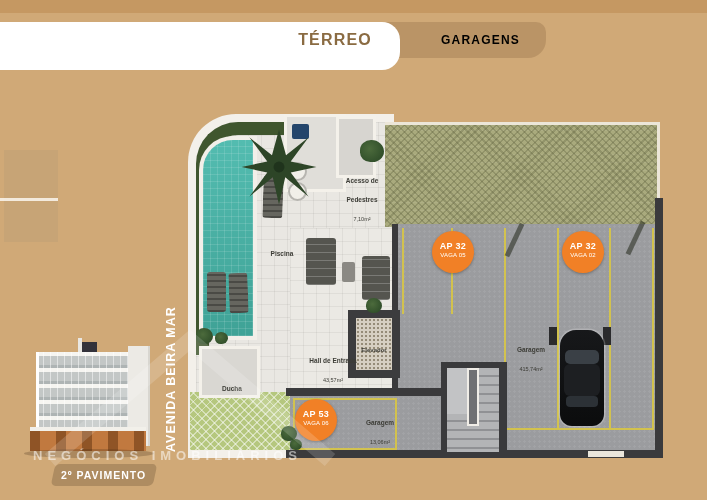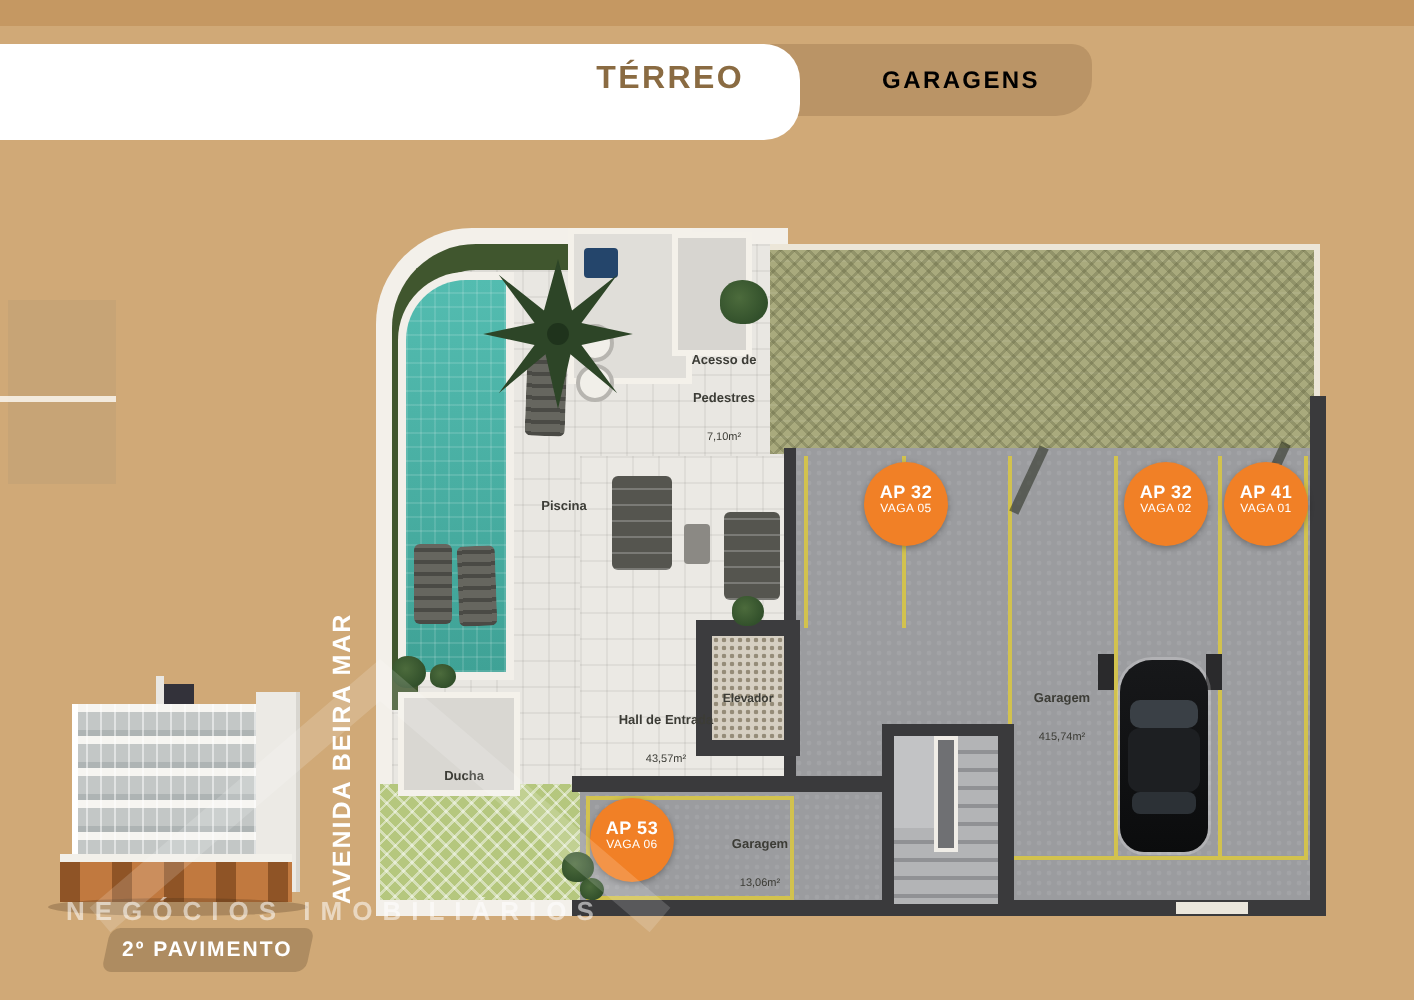--- a/index.html
+++ b/index.html
@@ -158,24 +158,20 @@
   </div>
 
   <div class="spot" style="left:406px;top:231px;margin-left:26px;">
     <span class="ap">AP 32</span>
     <span class="vaga">VAGA 05</span>
   </div>
   <div class="spot" style="left:562px;top:231px;">
     <span class="ap">AP 32</span>
     <span class="vaga">VAGA 02</span>
   </div>
-  <div class="spot" style="left:612px;top:231px;">
-    <span class="ap">AP 41</span>
-    <span class="vaga">VAGA 01</span>
-  </div>
   <div class="spot" style="left:295px;top:399px;">
     <span class="ap">AP 53</span>
     <span class="vaga">VAGA 06</span>
   </div>
 
   <div class="t" style="left:258px;top:241px;width:48px;z-index:13;">
     <span class="roomlabel">Piscina</span>
   </div>
   <div class="t" style="left:210px;top:376px;width:44px;z-index:13;">
     <span class="roomlabel">Ducha</span>

